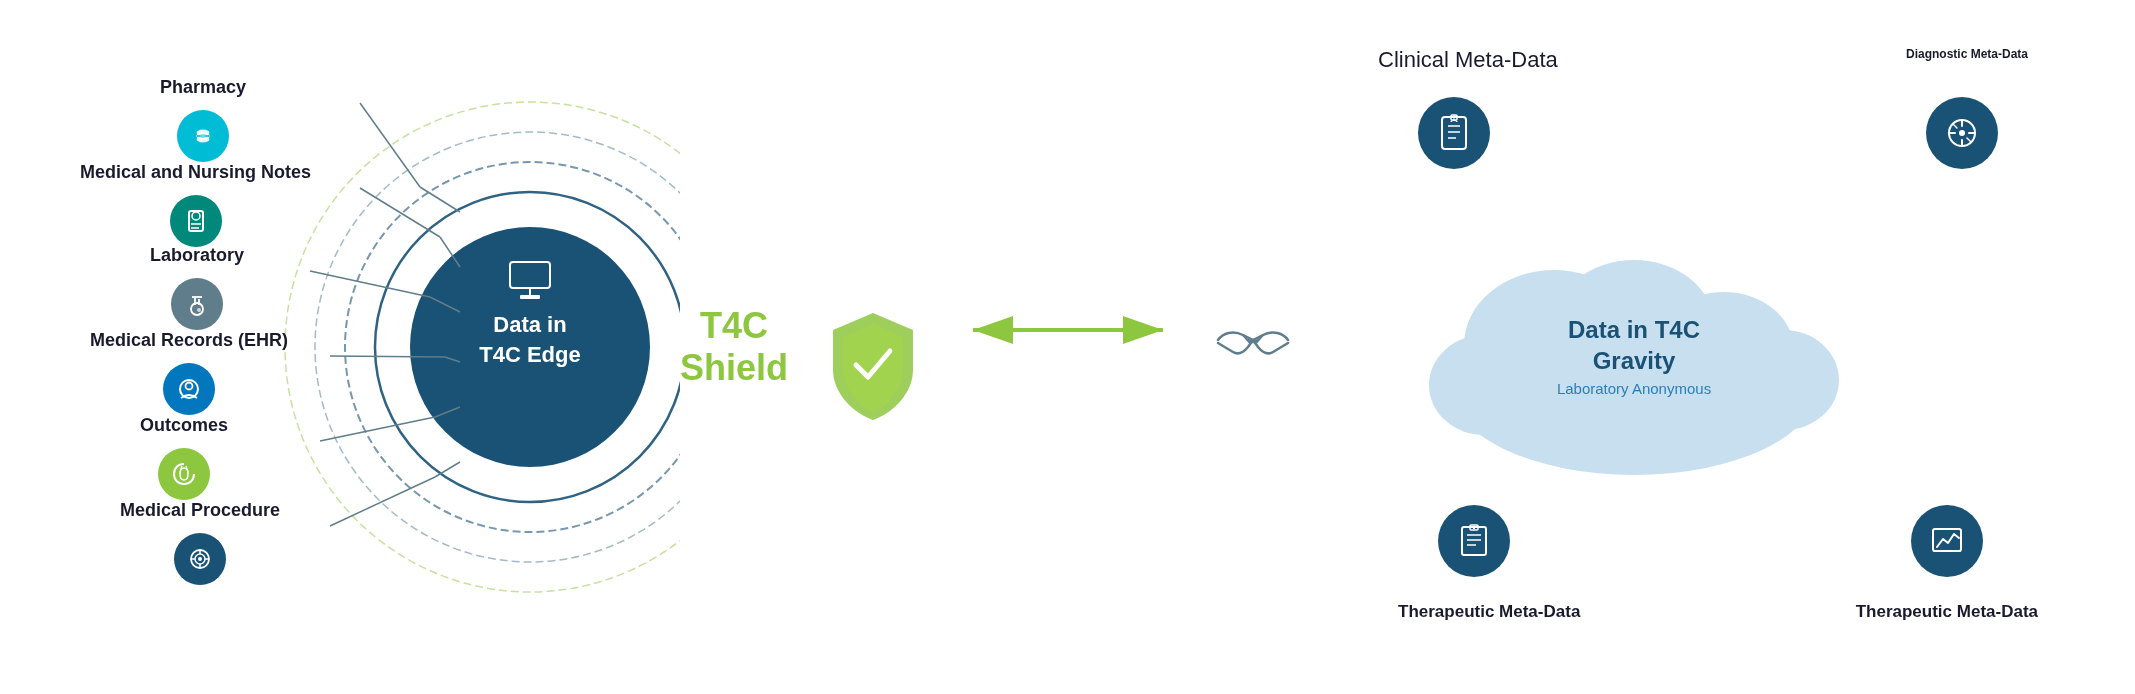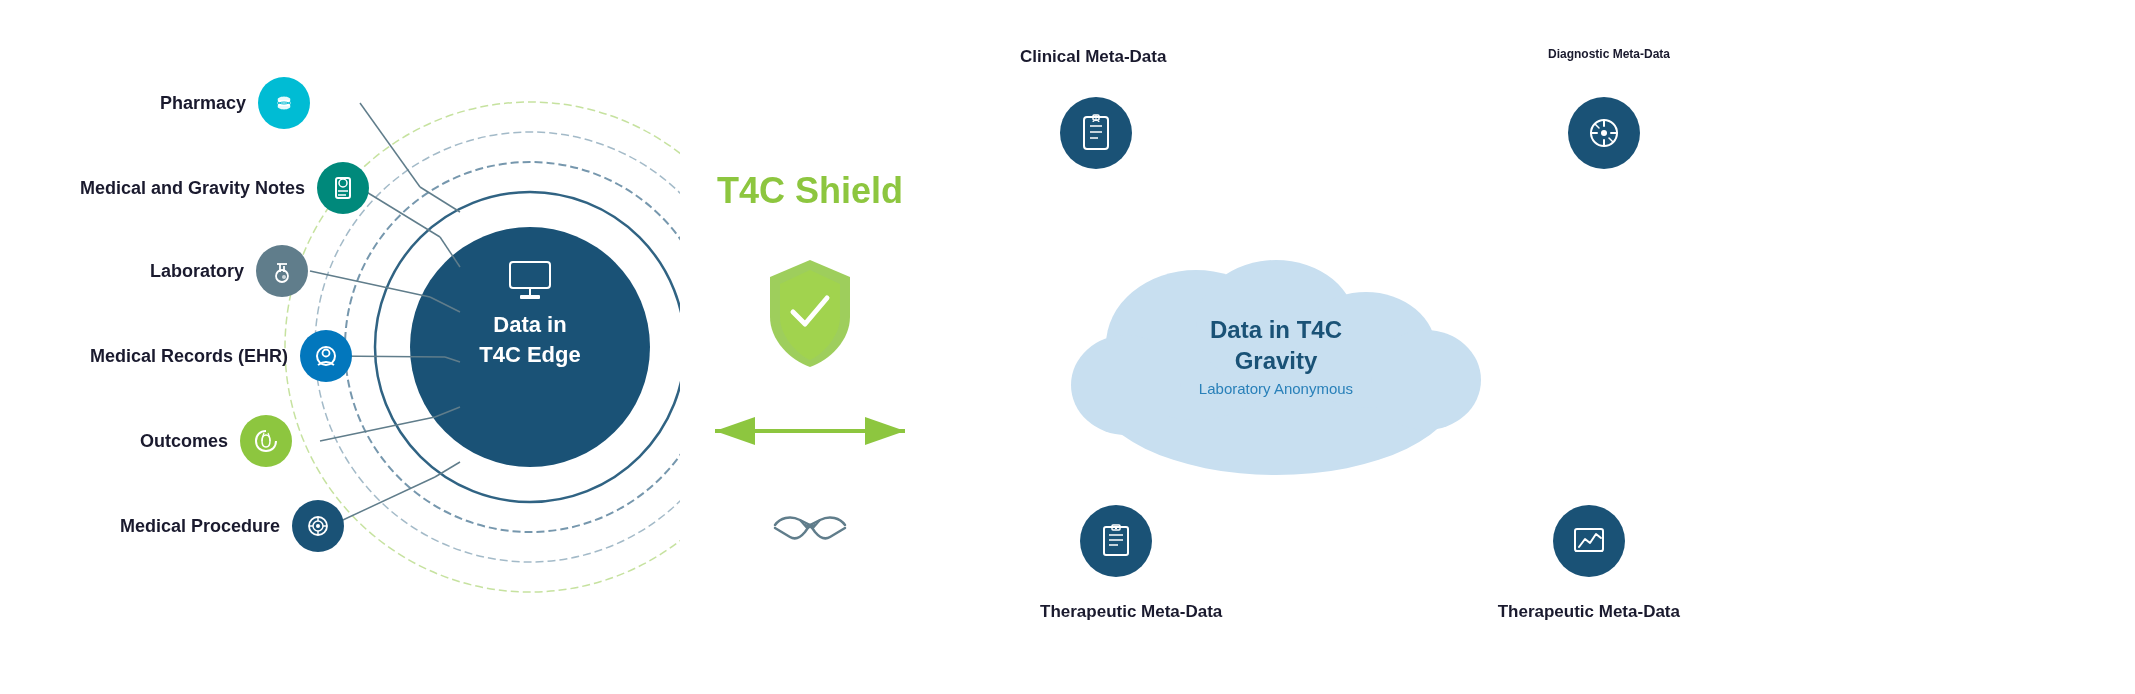--- a/index.html
+++ b/index.html
@@ -26,20 +26,21 @@
     .left-section {
       flex: 0 0 620px;
       position: relative;
       height: 660px;
     }
     .label-item {
       position: absolute;
       display: flex;
       align-items: center;
       gap: 12px;
+      flex-direction: column;
     }
     .label-text {
       font-size: 18px;
       font-weight: 600;
       color: #1a1a2e;
       white-space: nowrap;
     }
     .label-icon-circle {
       width: 52px;
       height: 52px;
@@ -121,21 +122,21 @@
           <rect x="8" y="12" width="14" height="6" fill="white" opacity="0.9"></rect>
           <ellipse cx="15" cy="12" rx="7" ry="4" fill="none" stroke="#00bcd4" stroke-width="1"></ellipse>
           <ellipse cx="15" cy="18" rx="7" ry="4" fill="none" stroke="#00bcd4" stroke-width="1"></ellipse>
           <line x1="8" y1="12" x2="8" y2="18" stroke="#00bcd4" stroke-width="1"></line>
           <line x1="22" y1="12" x2="22" y2="18" stroke="#00bcd4" stroke-width="1"></line>
         </svg>
       </div>
     </div>
 
     <div class="label-item" style="top:145px; left:20px;">
-      <span class="label-text">Medical and Gravity Notes</span>
+      <span class="label-text">Medical and Nursing Notes</span>
       <div class="label-icon-circle" style="background:#00897b;">
         <svg width="30" height="30" viewBox="0 0 30 30" fill="none">
           <rect x="8" y="5" width="14" height="20" rx="2" fill="none" stroke="white" stroke-width="2"></rect>
           <circle cx="15" cy="10" r="4" fill="none" stroke="white" stroke-width="1.5"></circle>
           <line x1="10" y1="18" x2="20" y2="18" stroke="white" stroke-width="1.5"></line>
           <line x1="10" y1="22" x2="18" y2="22" stroke="white" stroke-width="1.5"></line>
         </svg>
       </div>
     </div>
 
@@ -184,21 +185,21 @@
           <circle cx="15" cy="15" r="2" fill="white"></circle>
           <line x1="15" y1="6" x2="15" y2="10" stroke="white" stroke-width="1.5"></line>
           <line x1="15" y1="20" x2="15" y2="24" stroke="white" stroke-width="1.5"></line>
           <line x1="6" y1="15" x2="10" y2="15" stroke="white" stroke-width="1.5"></line>
           <line x1="20" y1="15" x2="24" y2="15" stroke="white" stroke-width="1.5"></line>
         </svg>
       </div>
     </div>
   </div>
 
-  <div class="middle-section" style="flex:0 0 260px; display:flex; flex-direction:column; align-items:center; justify-content:center; gap:30px; padding-top:40px;">
+  <div class="middle-section" style="flex:0 0 260px; display:flex; flex-direction:row; align-items:flex-start; justify-content:center; gap:30px; padding-top:40px;">
 
     <div style="font-size:36px; font-weight:800; color:#8dc63f; text-align:center; margin-bottom:10px;">
       <span>T4C Shield</span>
     </div>
 
     <div>
       <svg width="110" height="120" viewBox="0 0 110 120">
         <path d="M55 8 L95 25 L95 65 C95 88 75 108 55 115 C35 108 15 88 15 65 L15 25 Z" fill="#8dc63f" opacity="0.85"></path>
         <path d="M55 18 L85 32 L85 65 C85 84 68 102 55 108 C42 102 25 84 25 65 L25 32 Z" fill="#a3d648" opacity="0.7"></path>
         <polyline points="38,60 50,72 72,46" fill="none" stroke="white" stroke-width="5" stroke-linecap="round" stroke-linejoin="round"></polyline>
@@ -225,21 +226,21 @@
         <path d="M45 35 L50 42 C55 48 60 50 65 47 L80 38" fill="none" stroke="#607d8b" stroke-width="2.5" stroke-linecap="round"></path>
         <path d="M45 35 L40 42 C35 48 30 50 25 47 L10 38" fill="none" stroke="#607d8b" stroke-width="2.5" stroke-linecap="round"></path>
         <path d="M35 30 L42 38 L50 35" fill="none" stroke="#607d8b" stroke-width="2" stroke-linecap="round"></path>
         <path d="M55 30 L48 38 L40 35" fill="none" stroke="#607d8b" stroke-width="2" stroke-linecap="round"></path>
       </svg>
     </div>
   </div>
 
   <div style="flex:0 0 760px; position:relative; height:660px;">
 
-    <div style="position:absolute; top:30px; left:80px; font-size:17px; font-weight:700; color:#1a1a2e;">
+    <div style="position:absolute; top:30px; left:80px; font-size:22px; font-weight:400; color:#1a1a2e;">
       <span>Clinical Meta-Data</span>
     </div>
     <div style="position:absolute; top:30px; right:30px; font-size:12px; font-weight:600; color:#1a1a2e;">
       <span>Diagnostic Meta-Data</span>
     </div>
 
     <div style="position:absolute; top:50%; left:50%; transform:translate(-60%, -50%);">
       <svg width="440" height="280" viewBox="0 0 440 280">
 
         <ellipse cx="220" cy="180" rx="185" ry="90" fill="#c8dff0"></ellipse>

